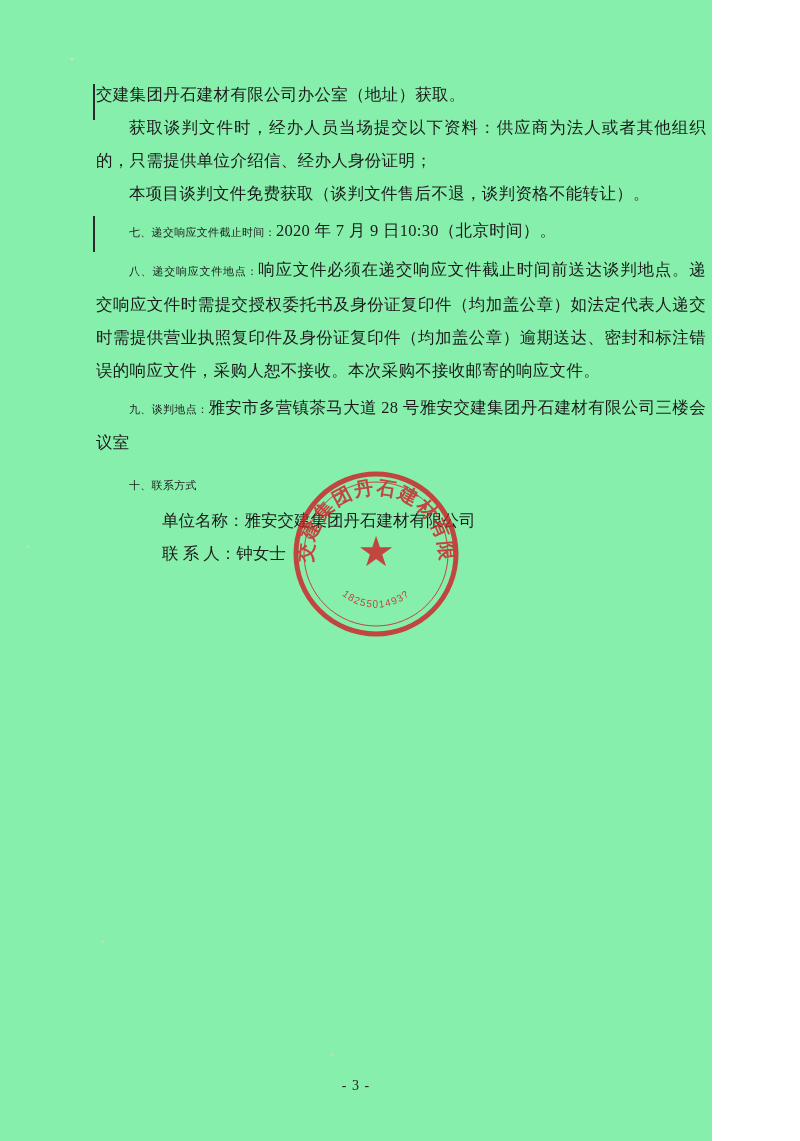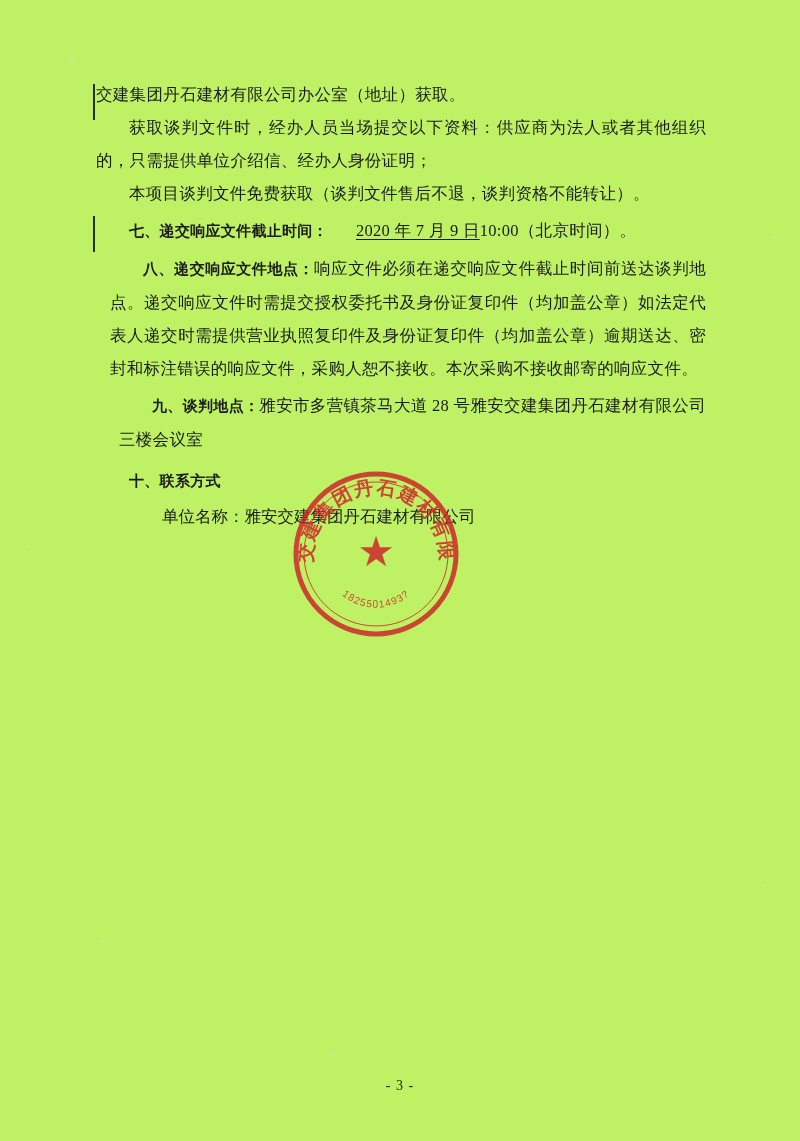--- a/index.html
+++ b/index.html
@@ -5,23 +5,23 @@
   html, body {
     margin: 0;
     padding: 0;
     background: #ffffff;
   }
   body {
     font-family: "Liberation Serif", "DejaVu Serif", serif;
   }
   .page {
     position: relative;
-    width: 800px;
+    width: 712px;
     height: 1141px;
-    background: #bef264;
+    background: #86efac;
     overflow: hidden;
   }
   
   .speckle {
     position: absolute;
     background: #d8d8d4;
     border-radius: 50%;
     opacity: .55;
   }
   .content {
@@ -36,27 +36,25 @@
     line-height: 33px;
     color: #1b1b1b;
     text-align: justify;
     text-justify: inter-ideograph;
     letter-spacing: .3px;
   }
   p.indent {
     text-indent: 2em;
   }
   .heading {
-    font-weight: bold;
-    font-size: 15px;
+    font-weight: normal;
+    font-size: 11px;
   }
   .u {
-    text-decoration: underline;
     text-underline-offset: 3px;
-    margin-left: 28px;
   }
   
   .changebar {
     position: absolute;
     width: 2px;
     background: #2a2a2a;
   }
   
   .contact {
     margin-top: 2px;
@@ -113,37 +111,38 @@
 
   <div class="content">
 
     <p class="line">交建集团丹石建材有限公司办公室（地址）获取。</p>
 
     <p class="line indent">获取谈判文件时，经办人员当场提交以下资料：供应商为法人或者其他组织的，只需提供单位介绍信、经办人身份证明；</p>
 
     <p class="line indent">本项目谈判文件免费获取（谈判文件售后不退，谈判资格不能转让）。</p>
 
     <p class="line indent" style="margin-top:4px;">
-      <span class="heading">七、递交响应文件截止时间：</span><span class="u">2020 年 7 月 9 日</span><span>10:00（北京时间）。</span>
+      <span class="heading">七、递交响应文件截止时间：</span><span class="u">2020 年 7 月 9 日</span><span>10:30（北京时间）。</span>
     </p>
 
-    <p class="line indent" style="margin-top:4px;margin-left:14px;">
+    <p class="line indent" style="margin-top:4px;">
       <span class="heading">八、递交响应文件地点：</span><span>响应文件必须在递交响应文件截止时间前送达谈判地点。递交响应文件时需提交授权委托书及身份证复印件（均加盖公章）如法定代表人递交时需提供营业执照复印件及身份证复印件（均加盖公章）逾期送达、密封和标注错误的响应文件，采购人恕不接收。本次采购不接收邮寄的响应文件。</span>
     </p>
 
-    <p class="line indent" style="margin-top:4px;margin-left:23px;">
+    <p class="line indent" style="margin-top:4px;">
       <span class="heading">九、谈判地点：</span><span>雅安市多营镇茶马大道 28 号雅安交建集团丹石建材有限公司三楼会议室</span>
     </p>
 
     <p class="line indent" style="margin-top:8px;">
       <span class="heading">十、联系方式</span>
     </p>
 
     <div class="contact">
       <div class="contact-row"><span class="contact-label">单位名称：</span><span>雅安交建集团丹石建材有限公司</span></div>
+      <div class="contact-row"><span class="contact-label">联 系 人：</span><span>钟女士</span></div>
     </div>
 
   </div>
 
   <div class="seal">
     <svg width="172" height="172" viewBox="0 0 172 172" xmlns="http://www.w3.org/2000/svg">
       <circle cx="86" cy="86" r="80" fill="none" stroke="#cf2128" stroke-width="5"></circle>
       <circle cx="86" cy="86" r="72" fill="none" stroke="#cf2128" stroke-width="1"></circle>
       <path id="sealArcTop" d="M 22 90 A 64 64 0 0 1 150 90" fill="none"></path>
       <path id="sealArcBottom" d="M 36 102 A 52 52 0 0 0 136 102" fill="none"></path>

